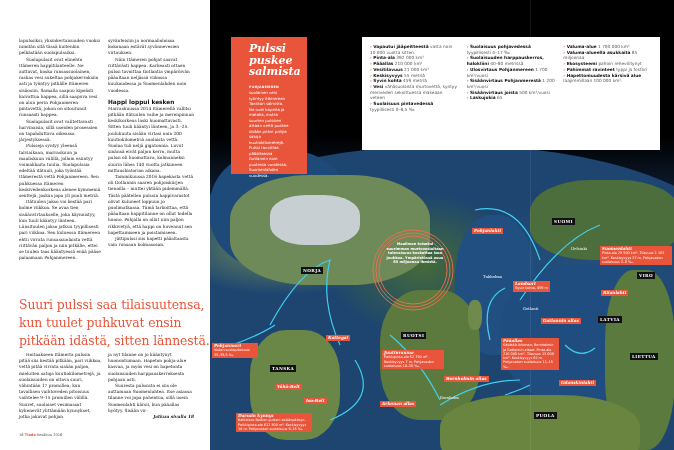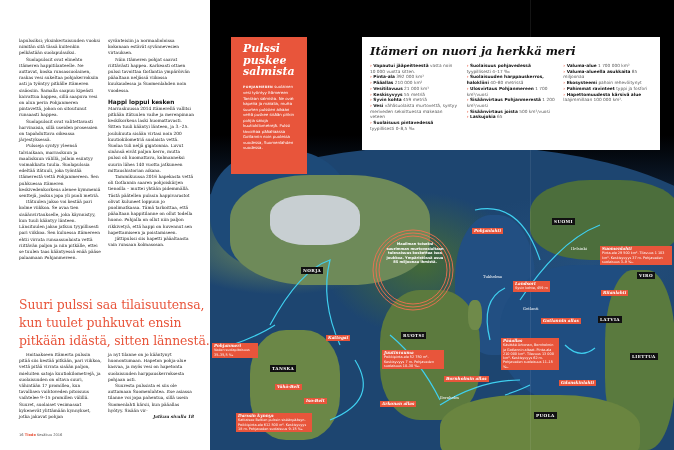--- a/index.html
+++ b/index.html
@@ -32,21 +32,21 @@
     background:
       radial-gradient(ellipse 30% 20% at 20% 30%, #6f8b5a 0%, transparent 70%),
       radial-gradient(ellipse 18% 14% at 30% 20%, #d7dde0 0%, transparent 70%),
       radial-gradient(ellipse 25% 30% at 45% 35%, #456b37 0%, transparent 70%),
       radial-gradient(ellipse 40% 30% at 75% 35%, #244f7c 0%, #1d4570 70%),
       linear-gradient(180deg, #3c6a8c 0%, #2a5a3a 40%, #3f6a34 100%); }
   .sea { position: absolute; background: #1f4f82; border-radius: 45%; }
   .land { position: absolute; background: #5b7c3f; border-radius: 40%; }
 
   
-  .pulse-box { position: absolute; left: 231px; top: 37px; width: 76px; height: 137px; background: #e8553b; padding: 6px 12px; color: #fff; }
+  .pulse-box { position: absolute; left: 231px; top: 37px; width: 76px; height: 137px; background: #e8553b; padding: 6px 18px; color: #fff; }
   .pulse-title { font-family: "DejaVu Serif", serif; font-style: italic; font-weight: bold; font-size: 11px; line-height: 11.5px; margin-bottom: 6px; }
   .pulse-text { font-family: "DejaVu Sans", sans-serif; font-size: 3.9px; line-height: 5.5px; }
   .pulse-text .cap { font-weight: bold; letter-spacing: 0.3px; font-size: 3.2px; }
 
   
   .facts { position: absolute; left: 362px; top: 37px; width: 298px; height: 113px; background: #fff; padding: 7px 8px; }
   .facts h2 { font-family: "DejaVu Serif", serif; font-style: italic; font-weight: bold; font-size: 11.5px; color: #111; margin-bottom: 5px; }
   .facts-cols { display: flex; gap: 8px; }
   .fcol { width: 90px; font-family: "DejaVu Sans", sans-serif; font-size: 4.3px; line-height: 5.7px; color: #555; }
   .fcol .item b { color: #111; }
@@ -138,21 +138,20 @@
 
 <div class="pulse-box">
   <div class="pulse-title">Pulssi puskee salmista</div>
   <div class="pulse-text">
     <span class="cap">POHJANMEREN</span>
     <span>suolainen vesi työntyy Itämereen Tanskan salmista. Ne ovat kapeita ja matalia, mutta suurten pulssien aikaan vettä puskee sisään pitkin pohjia satoja kuutiokilometrejä. Pulssi tavoittaa pääaltaassa Gotlannin noin puolessa vuodessa, Suomenlahden vuodessa.</span>
   </div>
 </div>
 
 <div class="facts">
-  <h2>Itämeri on nuori ja herkkä meri</h2>
   <div class="facts-cols">
     <div class="fcol">
       <div class="item"><span class="dot">› </span><b>Vapautui jääpeitteestä</b> <span>vasta noin 10 000 vuotta sitten.</span></div>
       <div class="item"><span class="dot">› </span><b>Pinta-ala</b> <span>392 000 km²</span></div>
       <div class="item"><span class="dot">› </span><b>Pääallas</b> <span>210 000 km²</span></div>
       <div class="item"><span class="dot">› </span><b>Vesitilavuus</b> <span>21 000 km³</span></div>
       <div class="item"><span class="dot">› </span><b>Keskisyvyys</b> <span>55 metriä</span></div>
       <div class="item"><span class="dot">› </span><b>Syvin kohta</b> <span>459 metriä</span></div>
       <div class="item"><span class="dot">› </span><b>Vesi</b> <span>vähäsuolaista murtovettä, syntyy meriveden sekoittuessa makeaan veteen</span></div>
       <div class="item"><span class="dot">› </span><b>Suolaisuus pintavedessä</b> <span>tyypillisesti 0–8,5 ‰</span></div>

